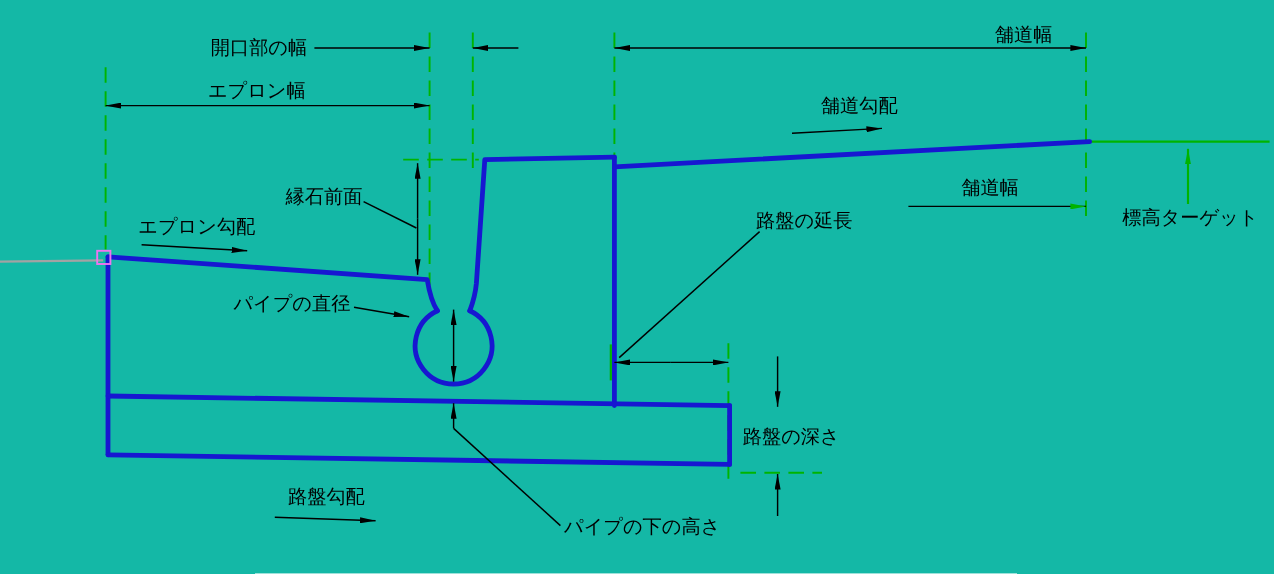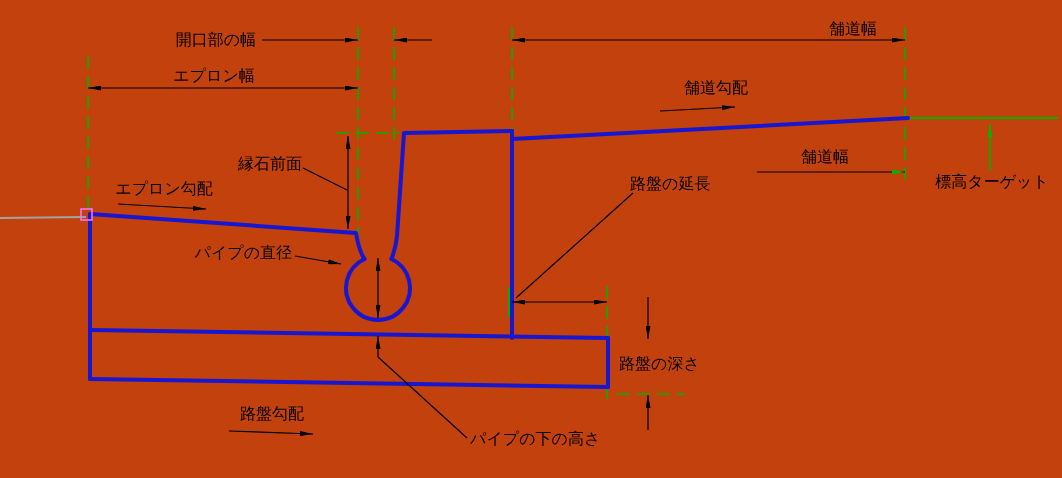--- a/index.html
+++ b/index.html
@@ -4,21 +4,21 @@
 <style>
   html, body {
     margin: 0;
     padding: 0;
     background: #ffffff;
   }
   .page {
     position: relative;
     width: 1062px;
     height: 478px;
-    background: #c2410c;
+    background: #14b8a6;
     overflow: hidden;
   }
   svg text {
     font-family: "DejaVu Sans", sans-serif;
     font-size: 16px;
   }
   .ext  { stroke-dasharray: 13 7; stroke-width: 1.6; fill: none; }
   .gsol { stroke-width: 1.8; fill: none; }
   .profile { stroke-width: 4; fill: none; stroke-linejoin: round; stroke-linecap: round; }
   .dim  { stroke-width: 1.2; fill: none; }

